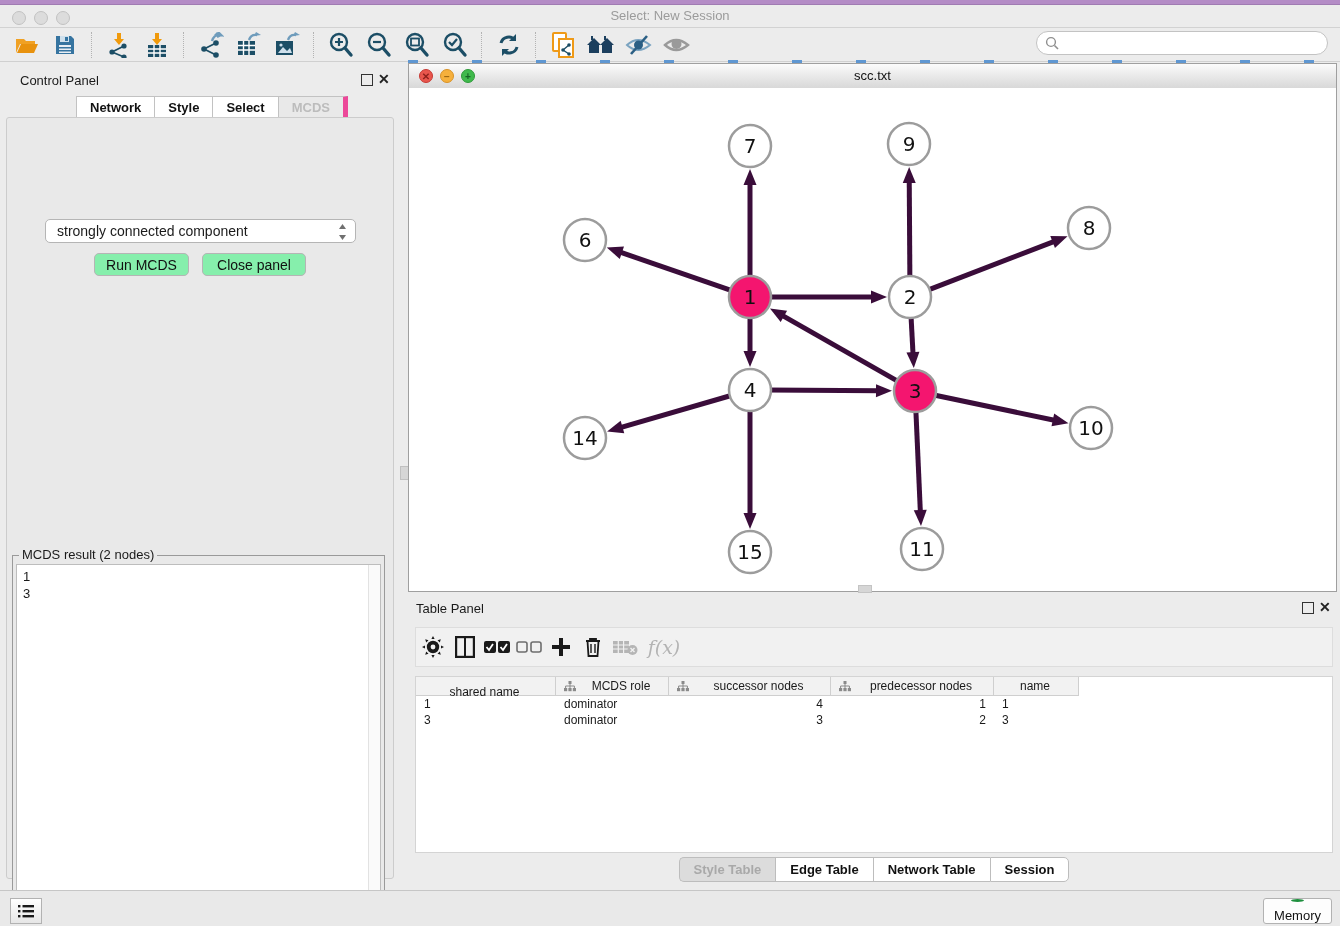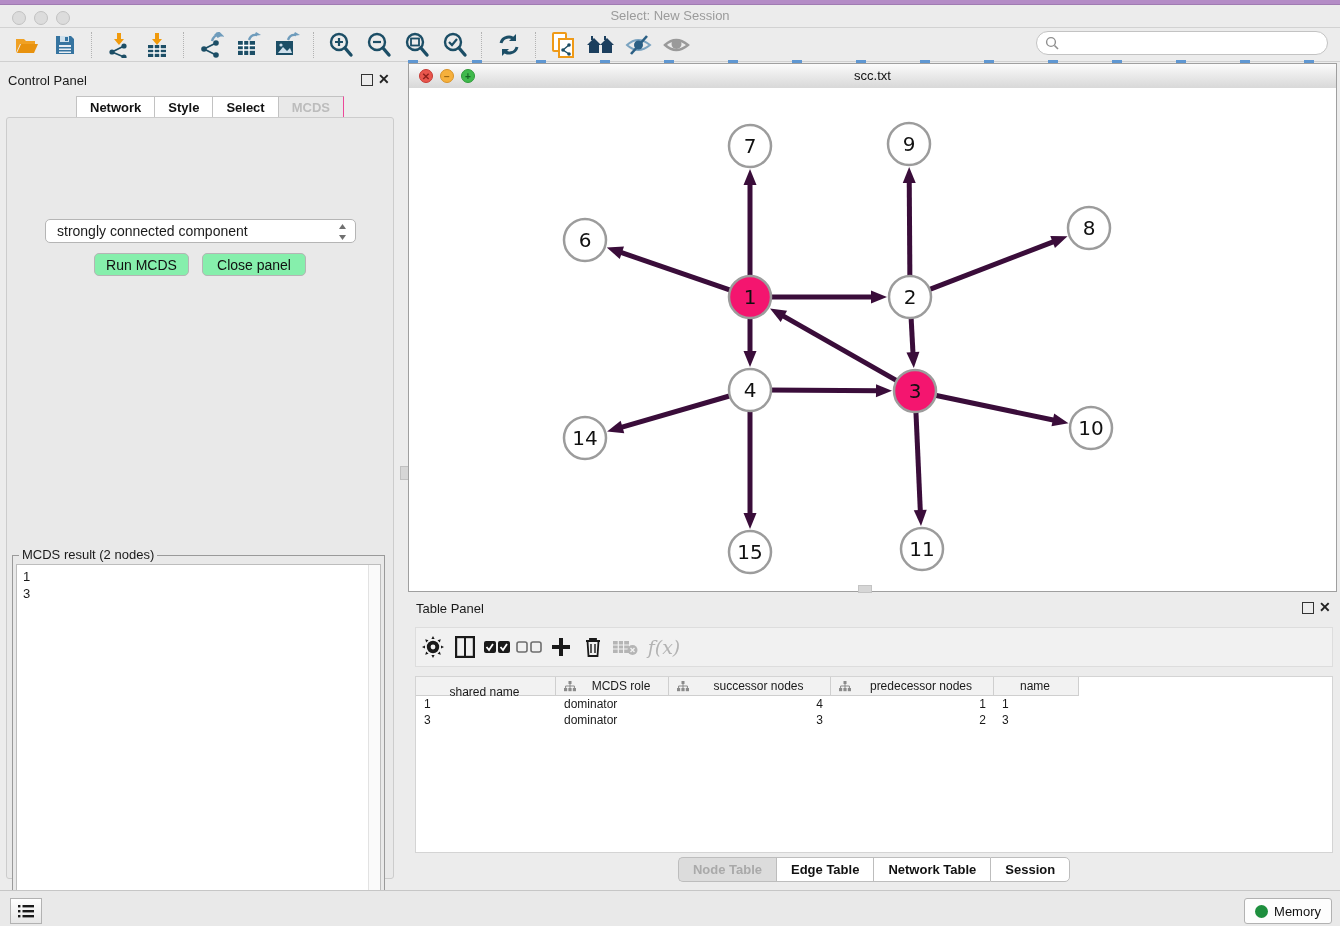--- a/index.html
+++ b/index.html
@@ -24,21 +24,21 @@
   .search-input{border:none;outline:none;background:transparent;font-size:13px;width:250px;margin-left:5px;}
 
   
   .control-panel{left:0;top:62px;width:400px;height:828px;background:#ececec;}
   .panel-title{font-size:13px;color:#1a1a1a;}
   .win-float{width:10px;height:10px;border:1.5px solid #333;display:inline-block;}
   .win-close{font-size:14px;font-weight:bold;color:#222;line-height:10px;}
   .cp-tabs{left:76px;top:34px;display:flex;}
   .cp-tab{padding:3px 13px;background:#fff;border:1px solid #c2c2c2;border-right:none;
           font-size:13px;font-weight:bold;color:#111;}
-  .cp-tab:last-child{border-right:1px solid #ec4899;}
+  .cp-tab:last-child{border-right:5px solid #ec4899;}
   .cp-tab.active{background:#e9e9e9;color:#bcbcbc;border-bottom-color:#e9e9e9;}
   .cp-body{left:6px;top:55px;width:386px;height:760px;background:#e9e9e9;border:1px solid #cccccc;border-radius:3px;}
   .opt-label{left:0;top:74px;width:400px;text-align:center;font-size:14px;}
   .dropdown{left:45px;top:157px;width:311px;height:24px;background:#fff;border:1px solid #b5b5b5;border-radius:5px;
             display:flex;align-items:center;padding-left:11px;box-sizing:border-box;font-size:14px;}
   .dd-chevrons{position:absolute;right:8px;top:3px;}
   .cp-btn{height:23px;background:#86efac;border:1px solid #b5b5b5;border-radius:5px;font-size:14px;
           display:flex;align-items:center;justify-content:center;box-sizing:border-box;color:#111;}
   .result-group{left:12px;top:493px;width:371px;height:378px;border:1px solid #9a9a9a;background:#e9e9e9;}
   .result-legend{position:absolute;left:6px;top:-9px;background:#e9e9e9;padding:0 3px;font-size:13px;}
@@ -81,21 +81,21 @@
   .tp-tab{padding:4px 14px;background:#fff;border:1px solid #bdbdbd;border-right:none;font-size:13px;font-weight:bold;color:#111;}
   .tp-tab:first-child{border-radius:5px 0 0 5px;}
   .tp-tab:last-child{border-radius:0 5px 5px 0;border-right:1px solid #bdbdbd;}
   .tp-tab.active{background:#dcdcdc;color:#a9a9a9;}
 
   
   .statusbar{left:0;top:890px;width:1340px;height:36px;background:#e9e9e9;border-top:1px solid #c6c6c6;box-sizing:border-box;}
   .status-btn{position:absolute;left:10px;top:7px;width:30px;height:24px;background:linear-gradient(#ffffff,#e6e6e6);
               border:1px solid #b2b2b2;display:flex;align-items:center;justify-content:center;}
   .memory-btn{position:absolute;right:8px;top:7px;height:24px;padding:0 10px;background:#fdfdfd;border:1px solid #b2b2b2;
-              border-radius:3px;display:flex;align-items:center;gap:6px;font-size:13px;color:#111;}
+              border-radius:3px;display:flex;align-items:center;gap:6px;font-size:13px;color:#111;flex-direction:column;}
   .green-dot{width:13px;height:13px;border-radius:50%;background:#1e8f3e;}
 </style>
 </head>
 <body>
 
 <div class="abs accent-strip"></div>
 <div class="abs mac-titlebar"></div>
 <div class="abs mac-dots">
   <span class="mac-dot"></span>
   <span class="mac-dot"></span>
@@ -237,21 +237,21 @@
 </div>
 <div class="abs search-wrap">
   <svg width="14" height="14" viewBox="0 0 14 14">
     <circle cx="6" cy="6" r="4.4" fill="none" stroke="#8f8f8f" stroke-width="1.4"></circle>
     <path d="M9.5 9.5 L13 13" stroke="#8f8f8f" stroke-width="1.6"></path>
   </svg>
   <input class="search-input" value="" placeholder="" style="">
 </div>
 
 <div class="abs control-panel">
-  <div class="abs panel-title" style="left:8px;top:11px;">Control Panel</div>
+  <div class="abs panel-title" style="left:20px;top:11px;">Control Panel</div>
   <span class="abs win-float" style="left:361px;top:12px;"></span>
   <span class="abs win-close" style="left:378px;top:12px;">✕</span>
 
   <div class="abs cp-tabs">
     <span class="cp-tab">Network</span>
     <span class="cp-tab">Style</span>
     <span class="cp-tab">Select</span>
     <span class="cp-tab active">MCDS</span>
   </div>
 
@@ -462,21 +462,21 @@
     <div class="tr">
       <div class="td ta-l" style="width:140px;">3</div>
       <div class="td ta-l" style="width:113px;">dominator</div>
       <div class="td ta-r" style="width:162px;">3</div>
       <div class="td ta-r" style="width:163px;">2</div>
       <div class="td ta-l" style="width:85px;">3</div>
     </div>
   </div>
 
   <div class="tp-tabs">
-    <span class="tp-tab active">Node Table</span>
+    <span class="tp-tab active">Style Table</span>
     <span class="tp-tab">Edge Table</span>
     <span class="tp-tab">Network Table</span>
     <span class="tp-tab">Session</span>
   </div>
 </div>
 
 <div class="abs statusbar">
   <span class="status-btn">
     <svg width="16" height="13" viewBox="0 0 16 13">
       <rect x="0" y="0" width="2.4" height="2.4" fill="#1a1a1a"></rect>

